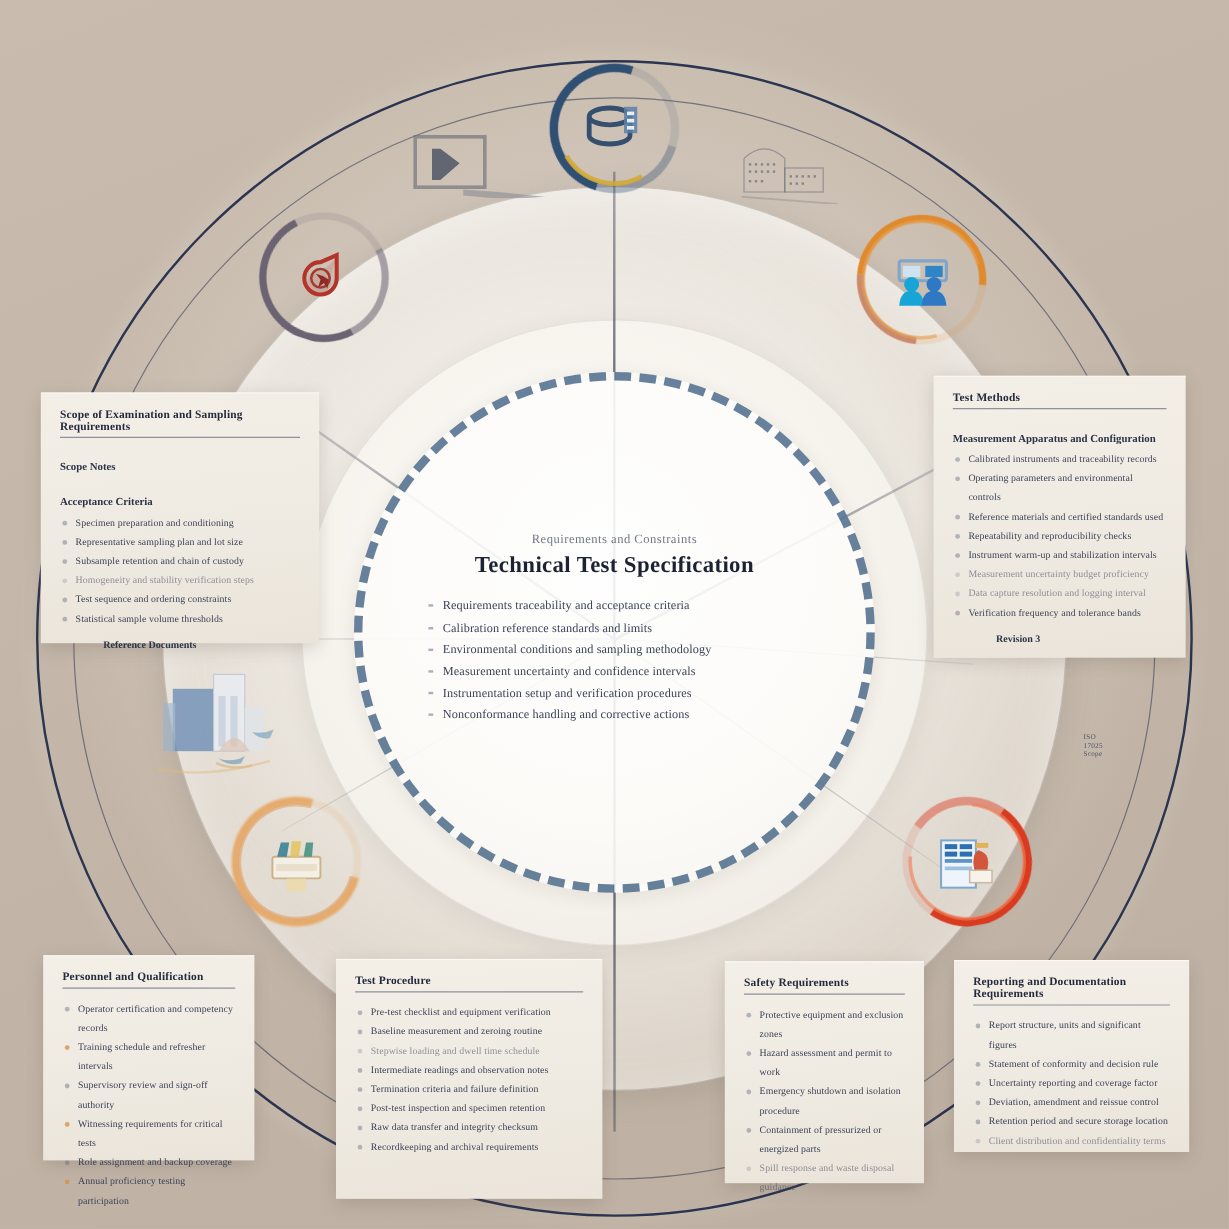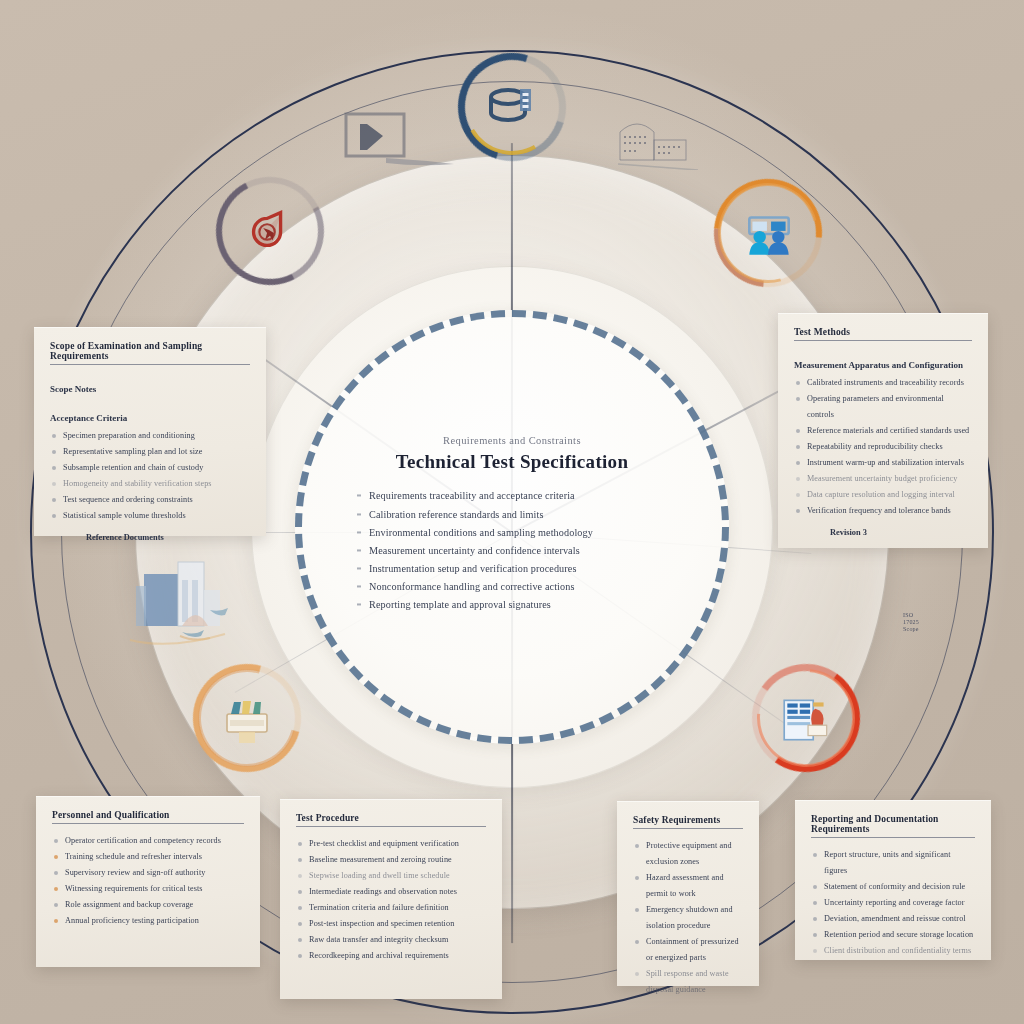--- a/index.html
+++ b/index.html
@@ -144,23 +144,23 @@
   .panel li:before{
     content:"";position:absolute;left:2px;top:6px;width:4px;height:4px;border-radius:50%;
     background:rgba(100,110,130,.45);
   }
   .panel li.bullet-orange:before{background:rgba(214,140,70,.75);}
   .panel li.faint{opacity:.55;}
   .panel .footer-note{font-size:8.4px;font-weight:bold;color:#2c3448;margin-top:9px;filter:blur(.4px);margin-left:36px;}
 
   .p-tl{left:34px;top:327px;width:232px;height:209px;}
   .p-tr{left:778px;top:313px;width:210px;height:235px;}
-  .p-bl{left:36px;top:796px;width:224px;height:171px;}
+  .p-bl{left:36px;top:796px;width:176px;height:171px;}
   .p-bc1{left:280px;top:799px;width:222px;height:200px;}
-  .p-bc2{left:617px;top:801px;width:142px;height:185px;}
+  .p-bc2{left:604px;top:801px;width:166px;height:185px;}
   .p-br{left:795px;top:800px;width:196px;height:160px;}
 </style>
 </head>
 <body>
 
 <div id="stage">
 
   <div class="bg-wash"></div>
 
   <div class="ring ring-outer"></div>
@@ -182,21 +182,20 @@
   <div class="center-block">
     <div class="center-eyebrow">Requirements and Constraints</div>
     <div class="center-title">Technical Test Specification</div>
     <ul class="center-list">
       <li>Requirements traceability and acceptance criteria</li>
       <li>Calibration reference standards and limits</li>
       <li>Environmental conditions and sampling methodology</li>
       <li>Measurement uncertainty and confidence intervals</li>
       <li>Instrumentation setup and verification procedures</li>
       <li>Nonconformance handling and corrective actions</li>
-      <li>Reporting template and approval signatures</li>
     </ul>
   </div>
 
   <div class="badge" style="left:512px;top:107px;">
     <div class="swoosh sw-blue"></div>
     <div class="sw-blue2"></div>
     <div class="glyph">
       <svg viewBox="0 0 56 56" width="56" height="56">
         <ellipse cx="24" cy="18" rx="17" ry="7" fill="none" stroke="#35506f" stroke-width="4"></ellipse>
         <path d="M7 18 V34 a17 7 0 0 0 34 0 V18" fill="none" stroke="#35506f" stroke-width="4"></path>

